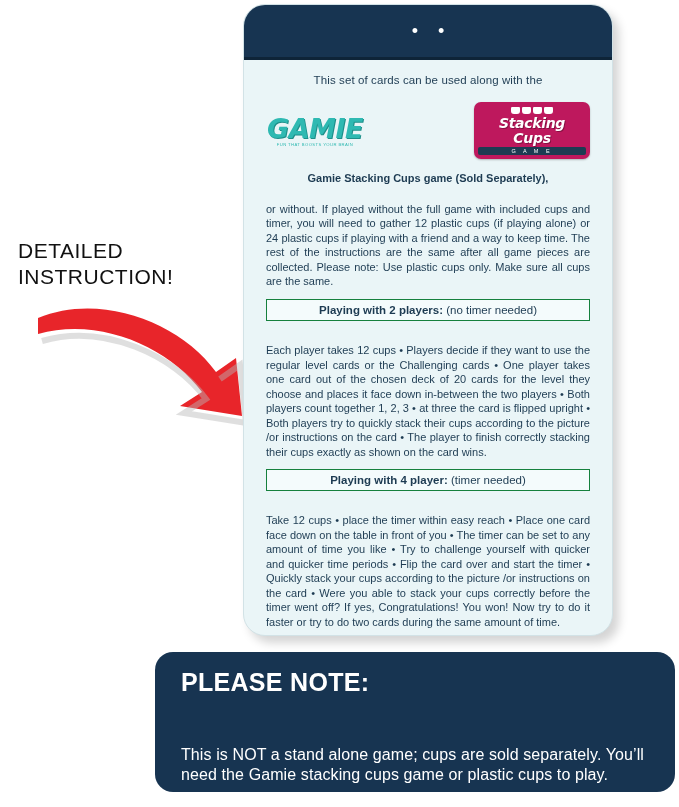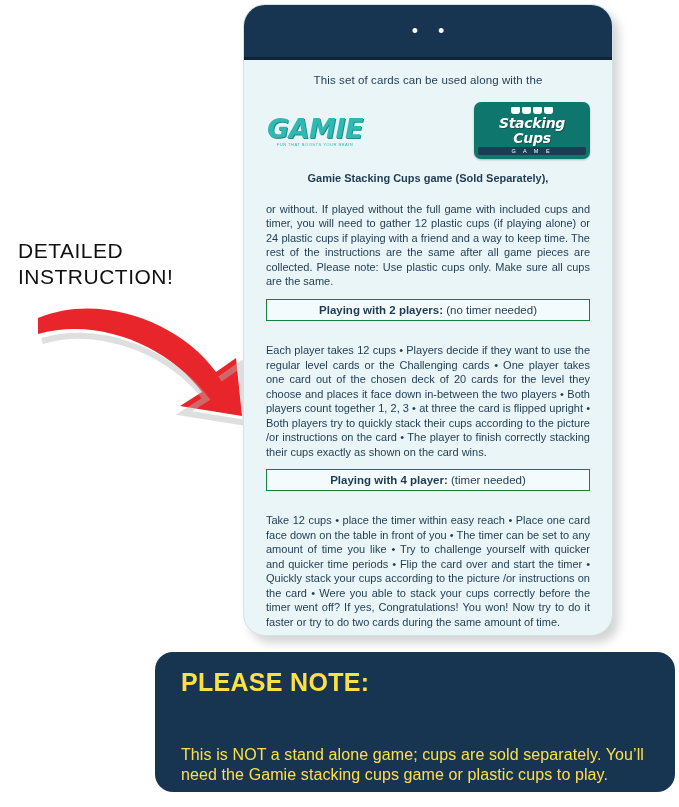--- a/index.html
+++ b/index.html
@@ -108,21 +108,21 @@
     text-shadow: 1px 1px 0 #1d8f8a;
   }
   .gamie-logo .sub {
     font-size: 4.2px;
     color: #2fb9b2;
     letter-spacing: 0.4px;
     margin-top: 1px;
   }
   .scg-logo {
     width: 108px;
-    background: #0f766e;
+    background: #be185d;
     border-radius: 7px;
     padding: 5px 4px 4px 4px;
     text-align: center;
     box-shadow: 0 1px 2px rgba(0,0,0,0.25);
     position: relative;
   }
   .scg-cups {
     display: flex;
     justify-content: center;
     gap: 2px;
@@ -183,21 +183,21 @@
 
   
   #note {
     position: absolute;
     left: 155px;
     top: 652px;
     width: 520px;
     height: 140px;
     background: #173451;
     border-radius: 18px;
-    color: #fde047;
+    color: #ffffff;
     padding: 16px 22px 0 26px;
     box-sizing: border-box;
   }
   #note .note-title {
     font-size: 25px;
     font-weight: bold;
     letter-spacing: 0.3px;
     margin-bottom: 4px;
   }
   #note .note-body {

